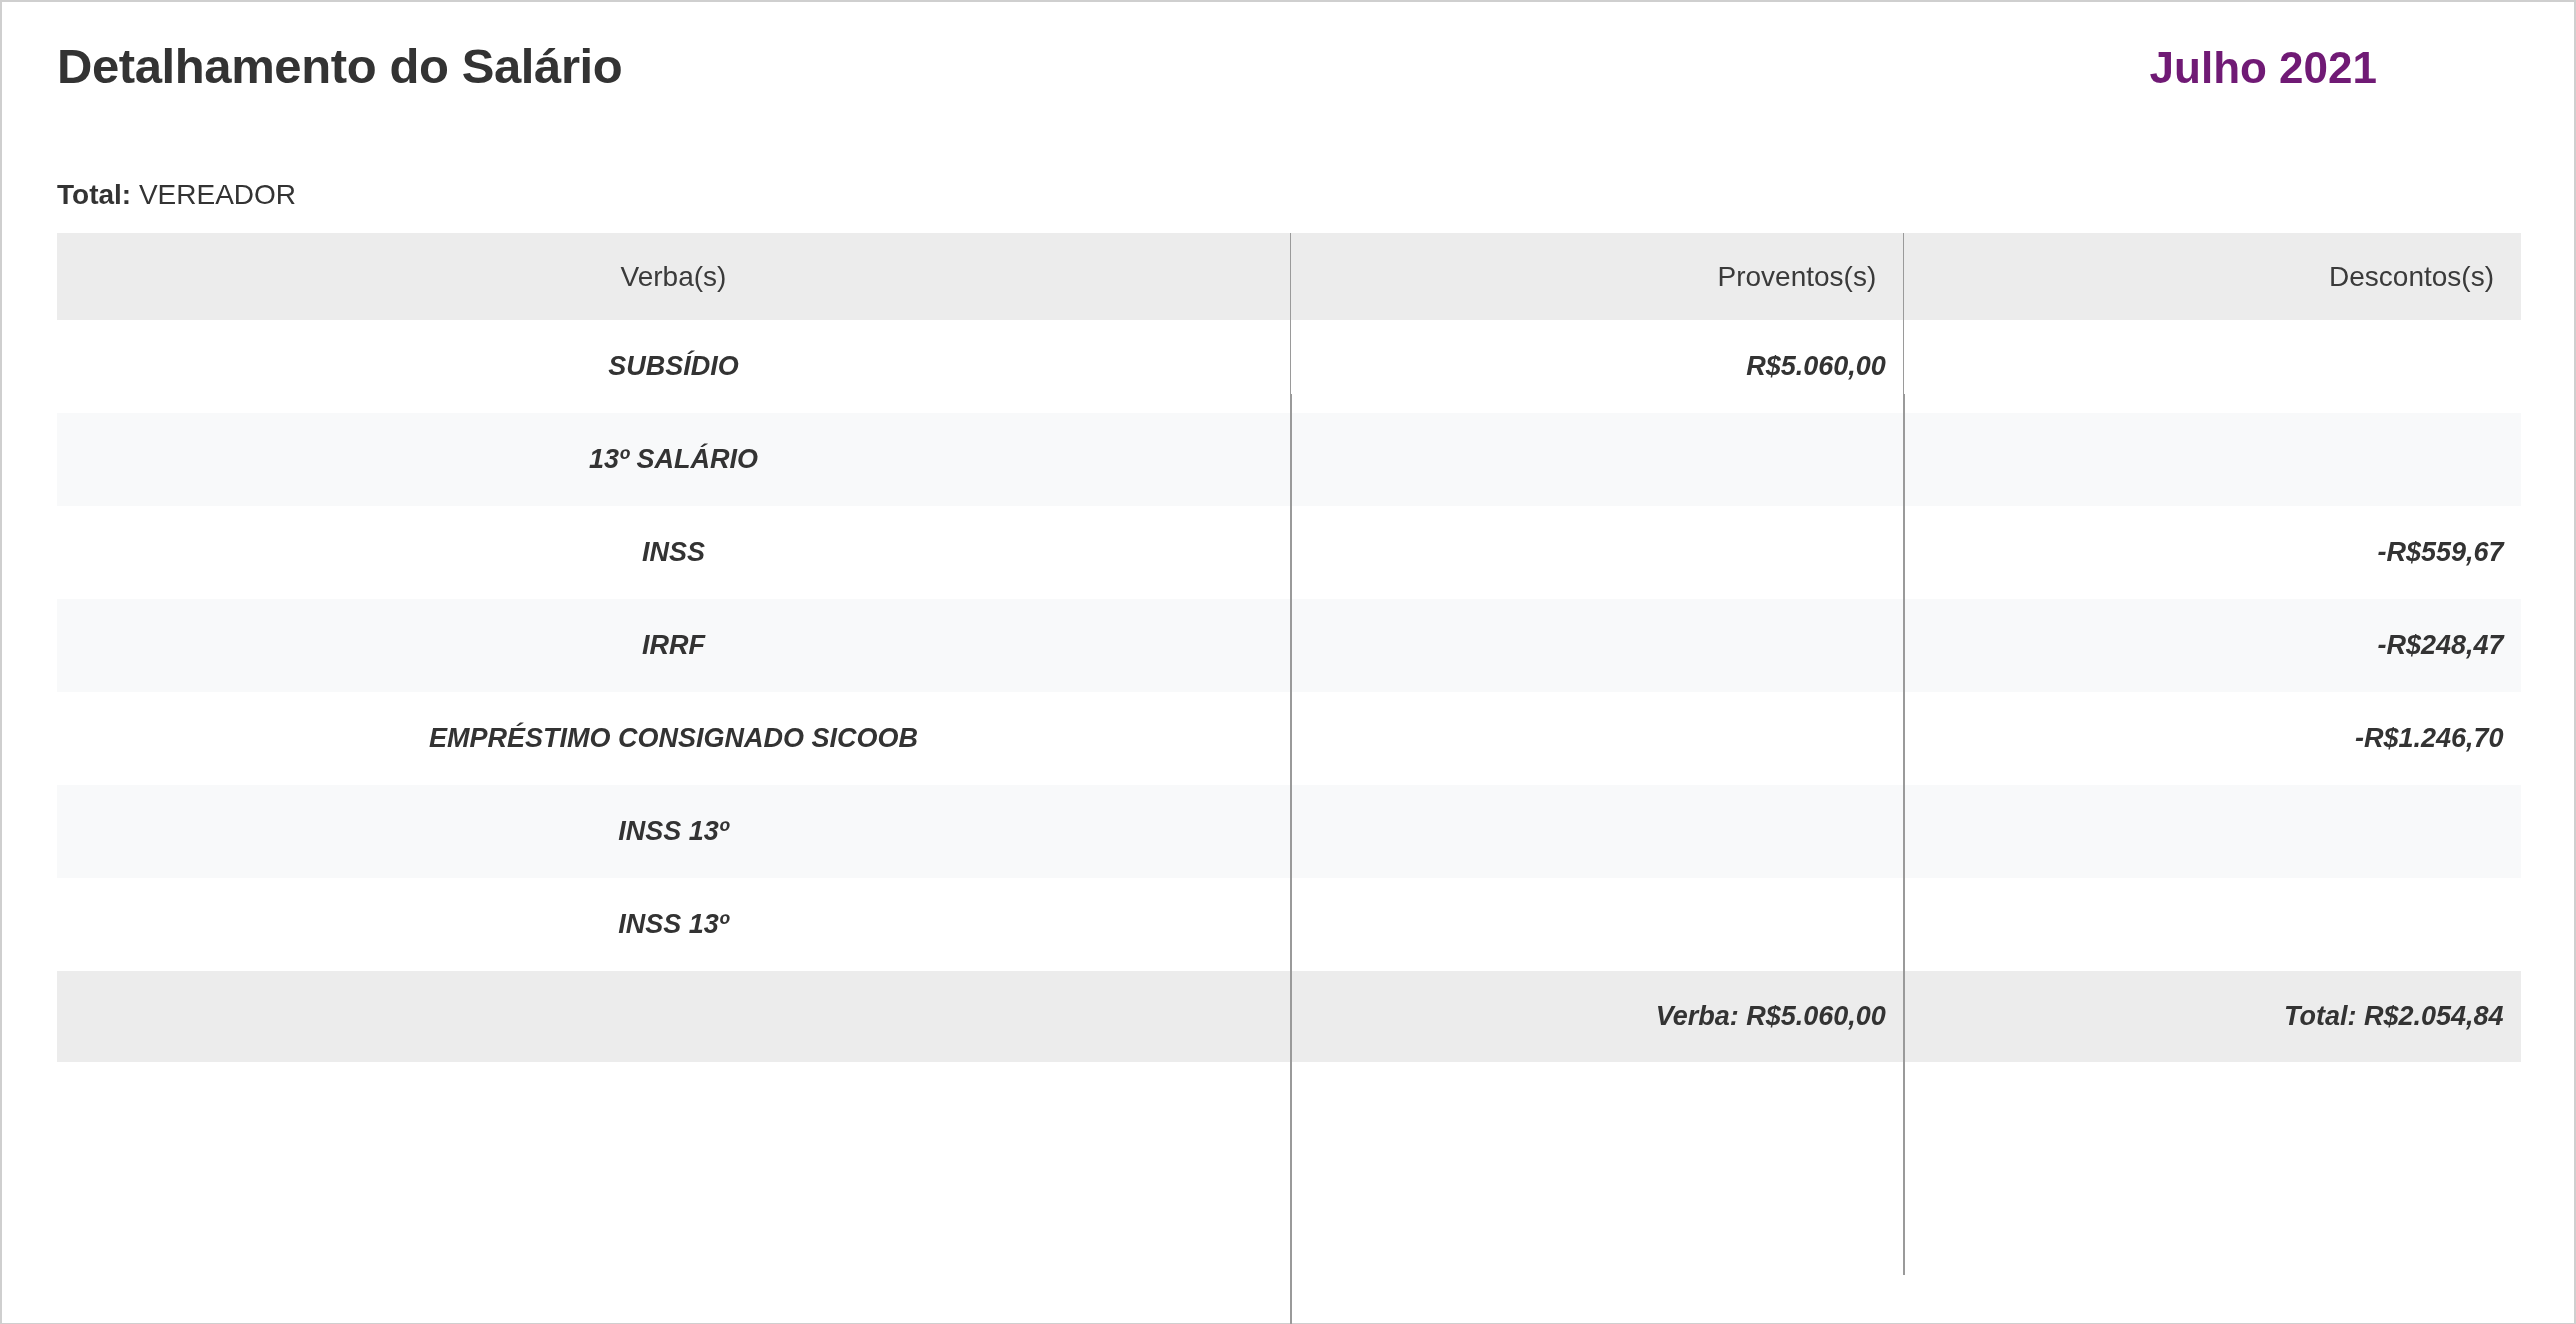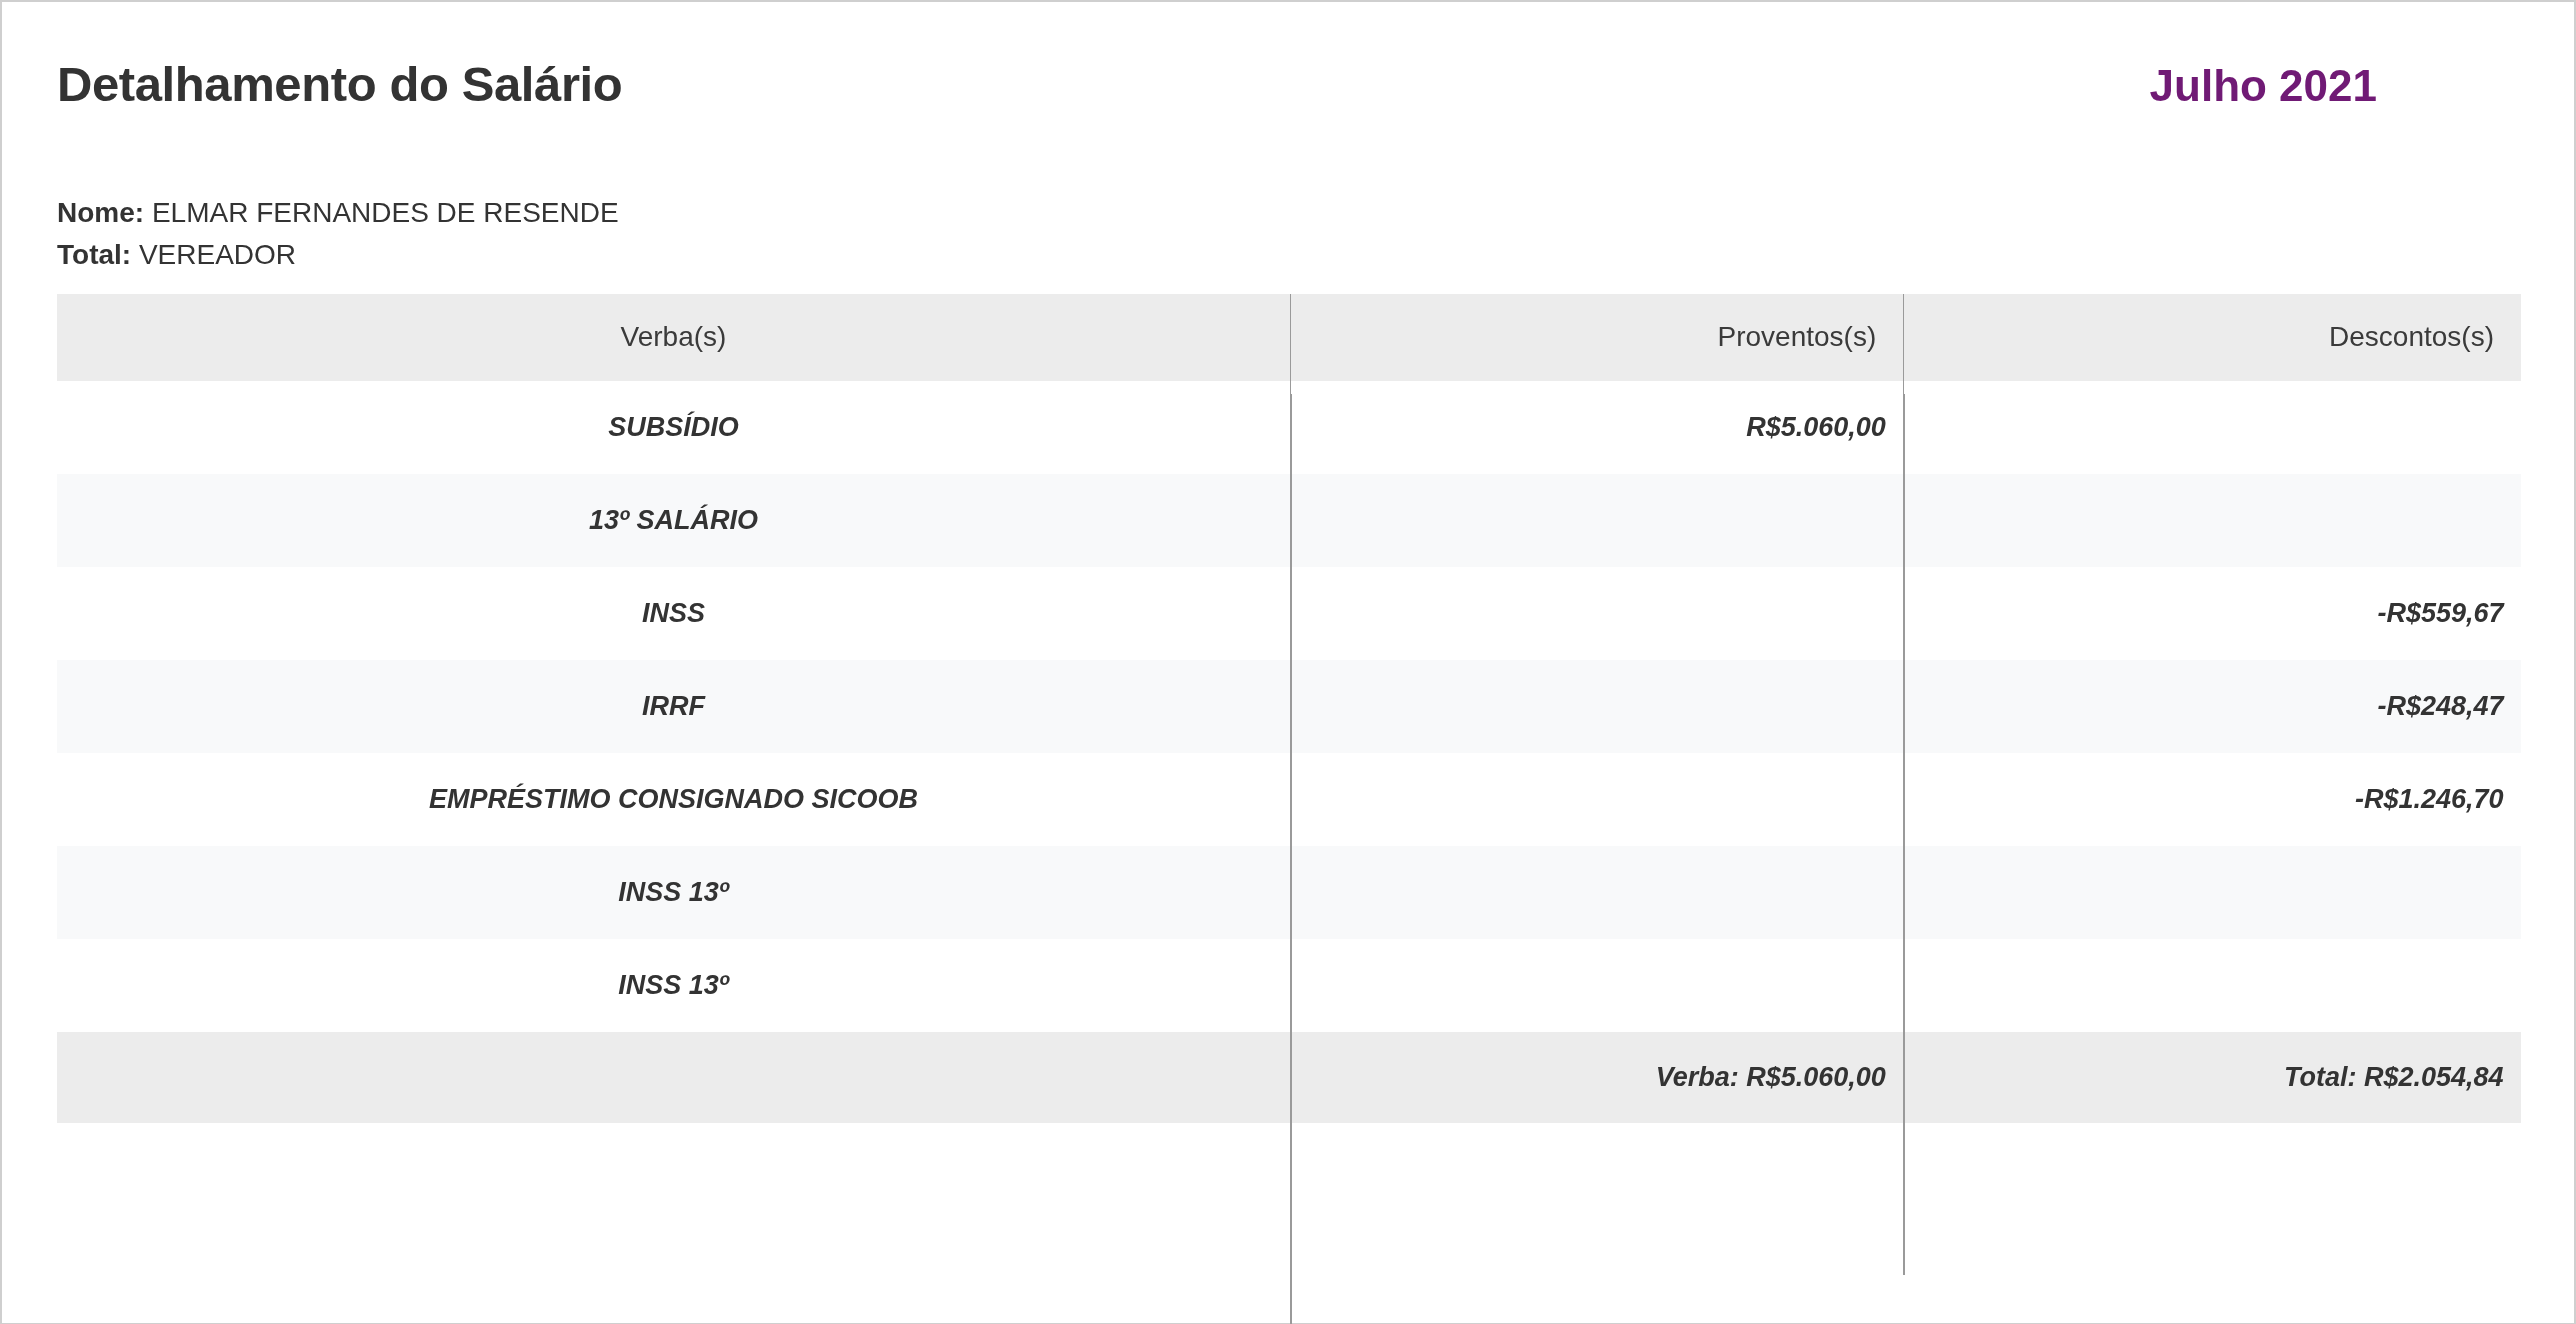--- a/index.html
+++ b/index.html
@@ -26,21 +26,21 @@
     position: absolute;
     left: 55px;
     top: 0;
     right: 55px;
     bottom: 0;
   }
   .header-row {
     display: flex;
     align-items: baseline;
     justify-content: space-between;
-    padding-top: 54px;
+    padding-top: 36px;
   }
   .doc-title {
     font-size: 49px;
     font-weight: bold;
     color: #333333;
     letter-spacing: -0.4px;
   }
   .doc-period {
     font-size: 44px;
     font-weight: bold;
@@ -126,24 +126,20 @@
 
 <div class="page">
   <div class="inner">
 
     <div class="header-row">
       <div class="doc-title">Detalhamento do Salário</div>
       <div class="doc-period">Julho 2021</div>
     </div>
 
     <div class="meta">
-      <div>
-        <span class="label">Nome:</span>
-        <span>ELMAR FERNANDES DE RESENDE</span>
-      </div>
       <div>
         <span class="label">Total:</span>
         <span>VEREADOR</span>
       </div>
     </div>
 
     <table class="salary">
       <colgroup>
         <col class="c1">
           <col class="c2">

